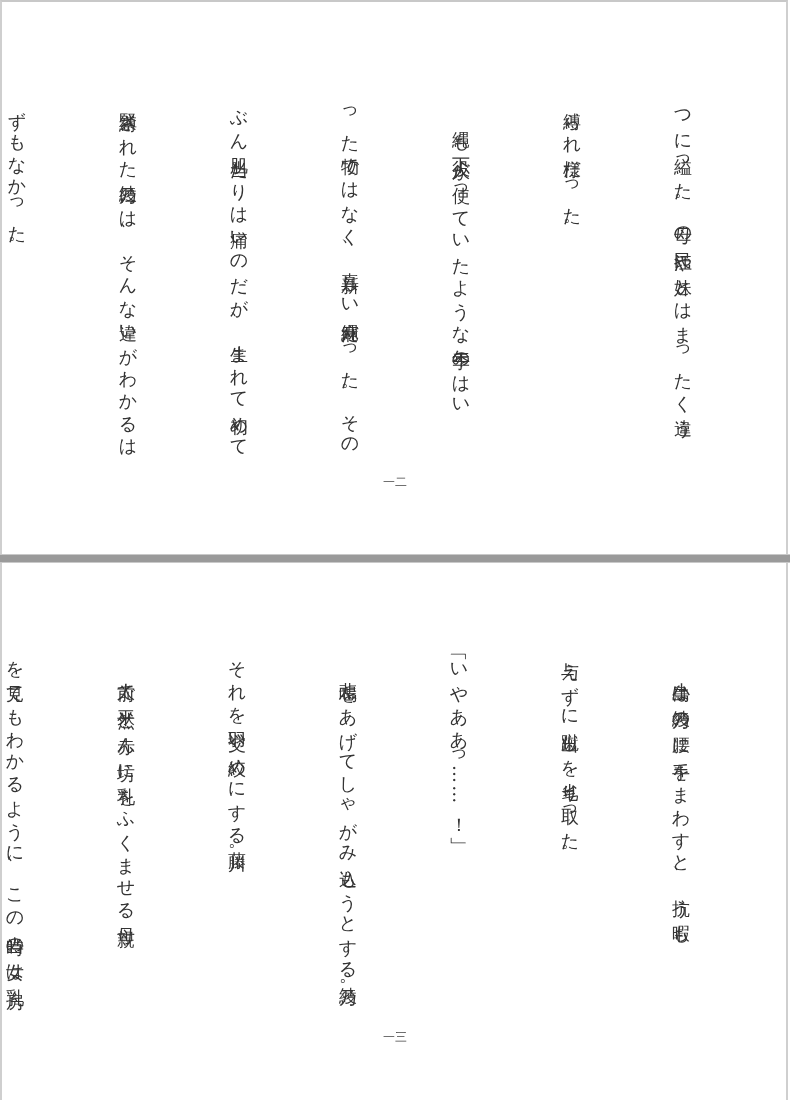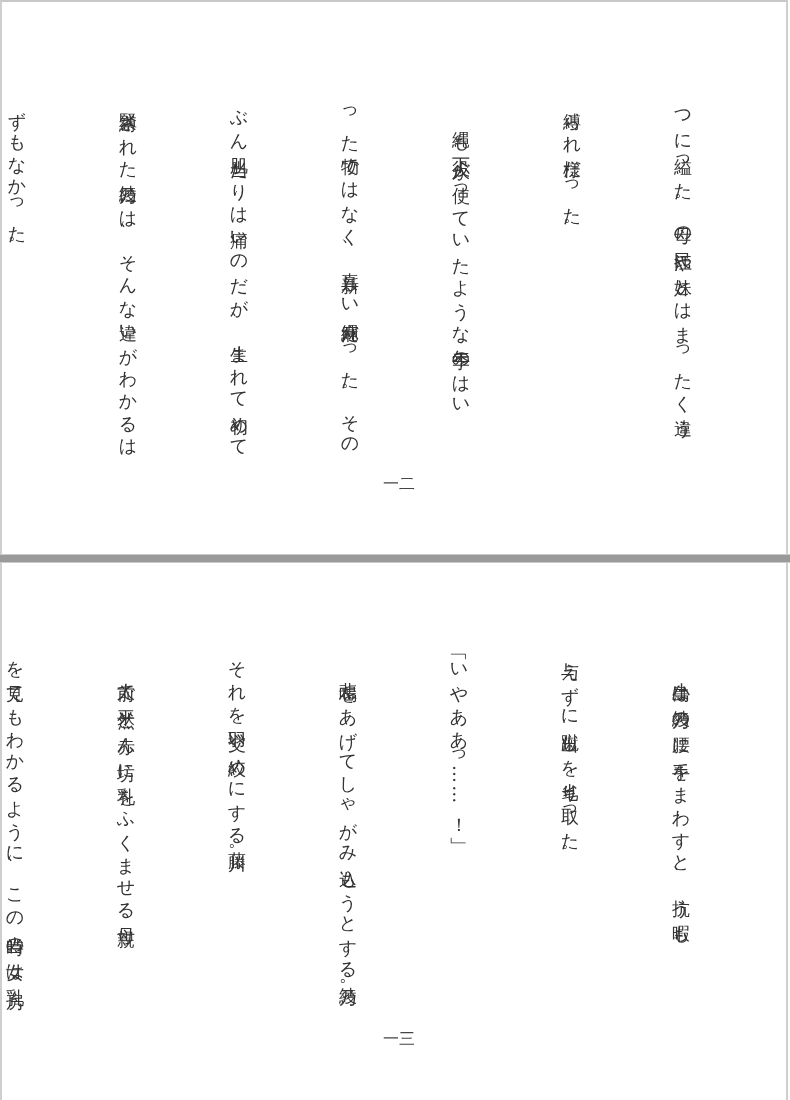--- a/index.html
+++ b/index.html
@@ -37,21 +37,21 @@
     font-size: 18px;
     line-height: 37px;
     letter-spacing: 2.3px;
     white-space: pre;
   }
   .page-top .text-block { right: 10px; top: 96px; height: 340px; }
   .page-bottom .text-block { right: 12px; top: 85px; height: 340px; }
   .line { display: block; }
   .page-number {
     position: absolute;
-    font-size: 16px;
+    font-size: 12px;
     letter-spacing: 0px;
     color: #444444;
   }
   .page-top .page-number { left: 381px; top: 472px; }
   .page-bottom .page-number { left: 381px; top: 466px; }
 </style>
 </head>
 <body>
 
 <div class="viewer">

